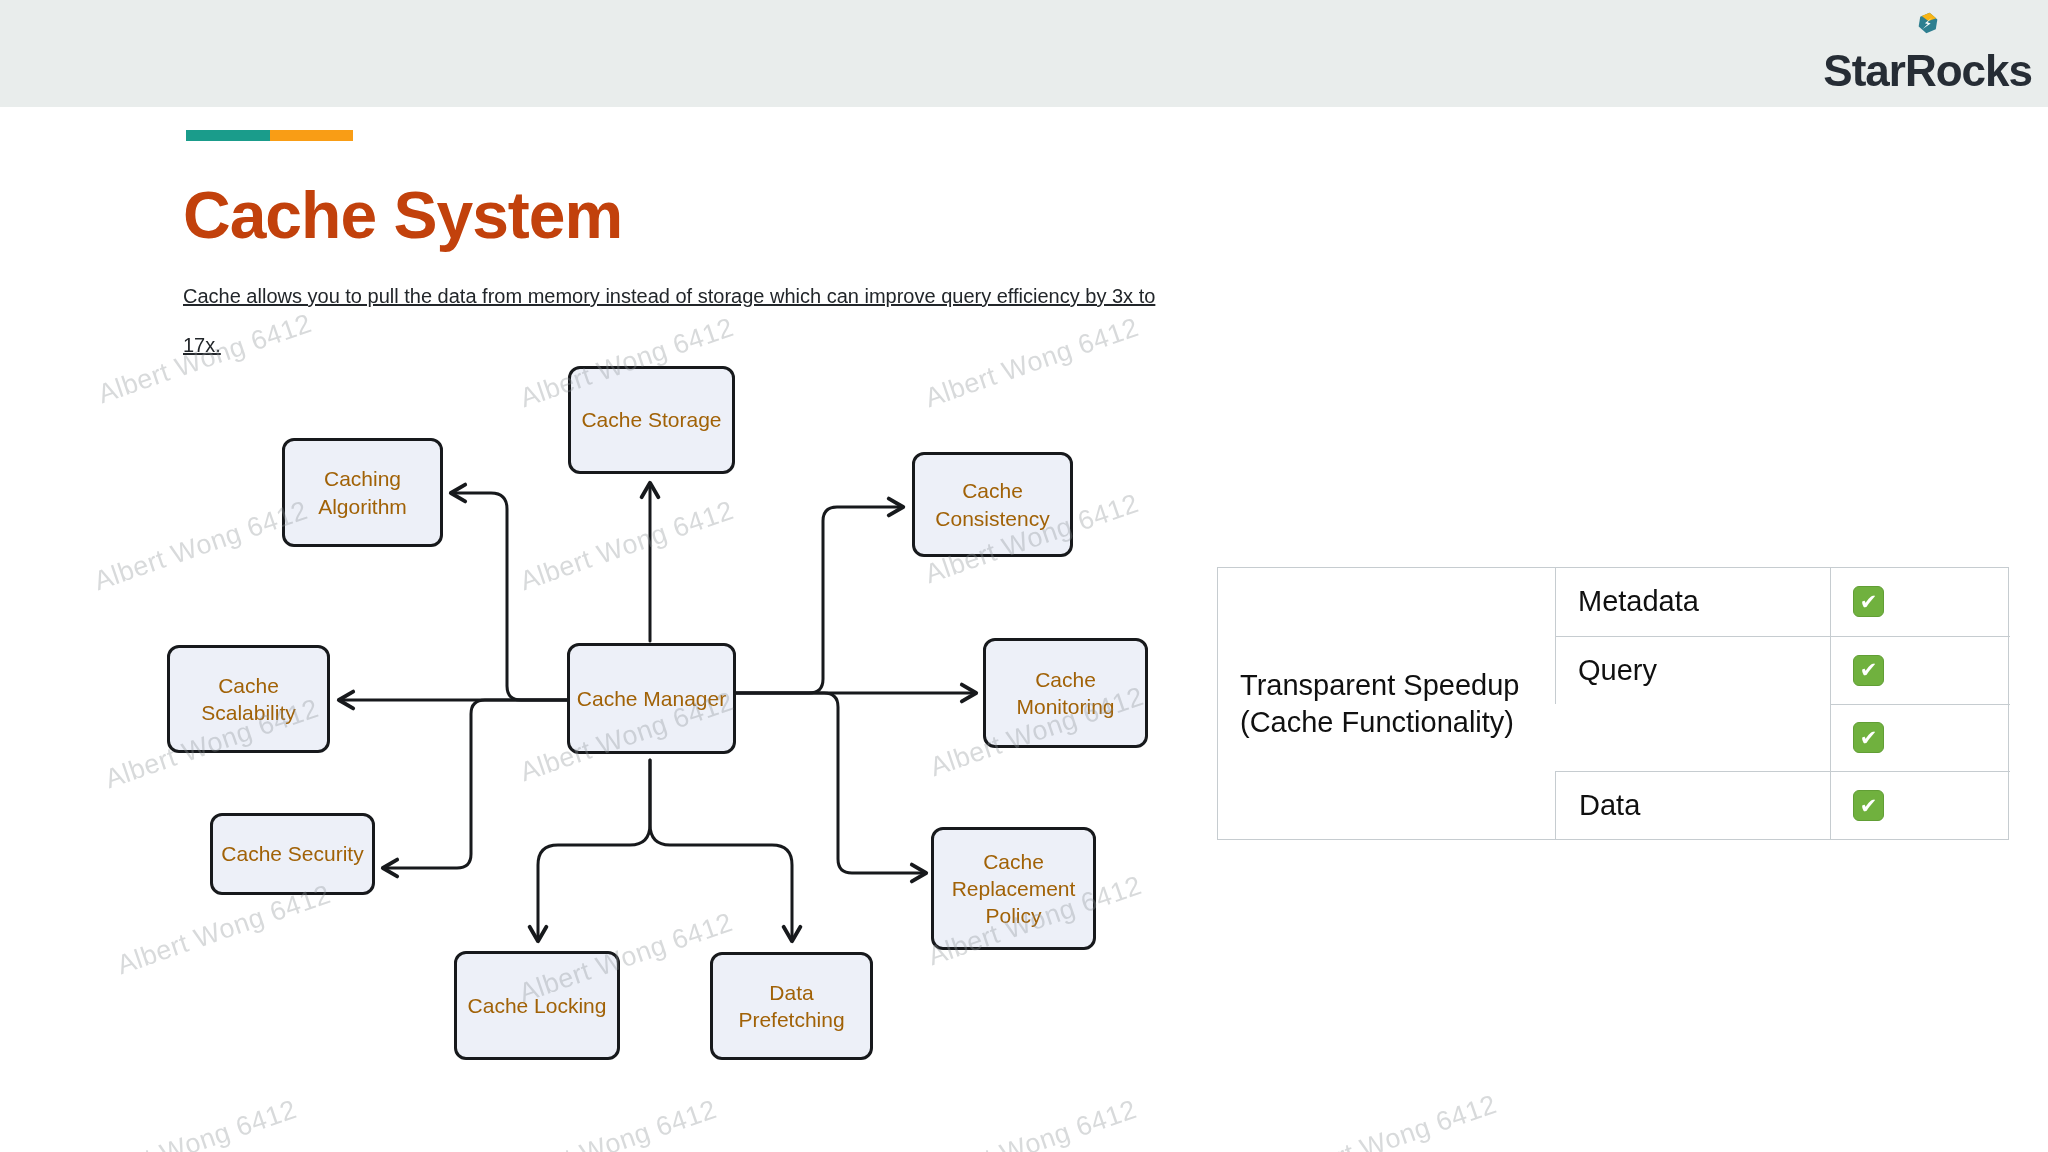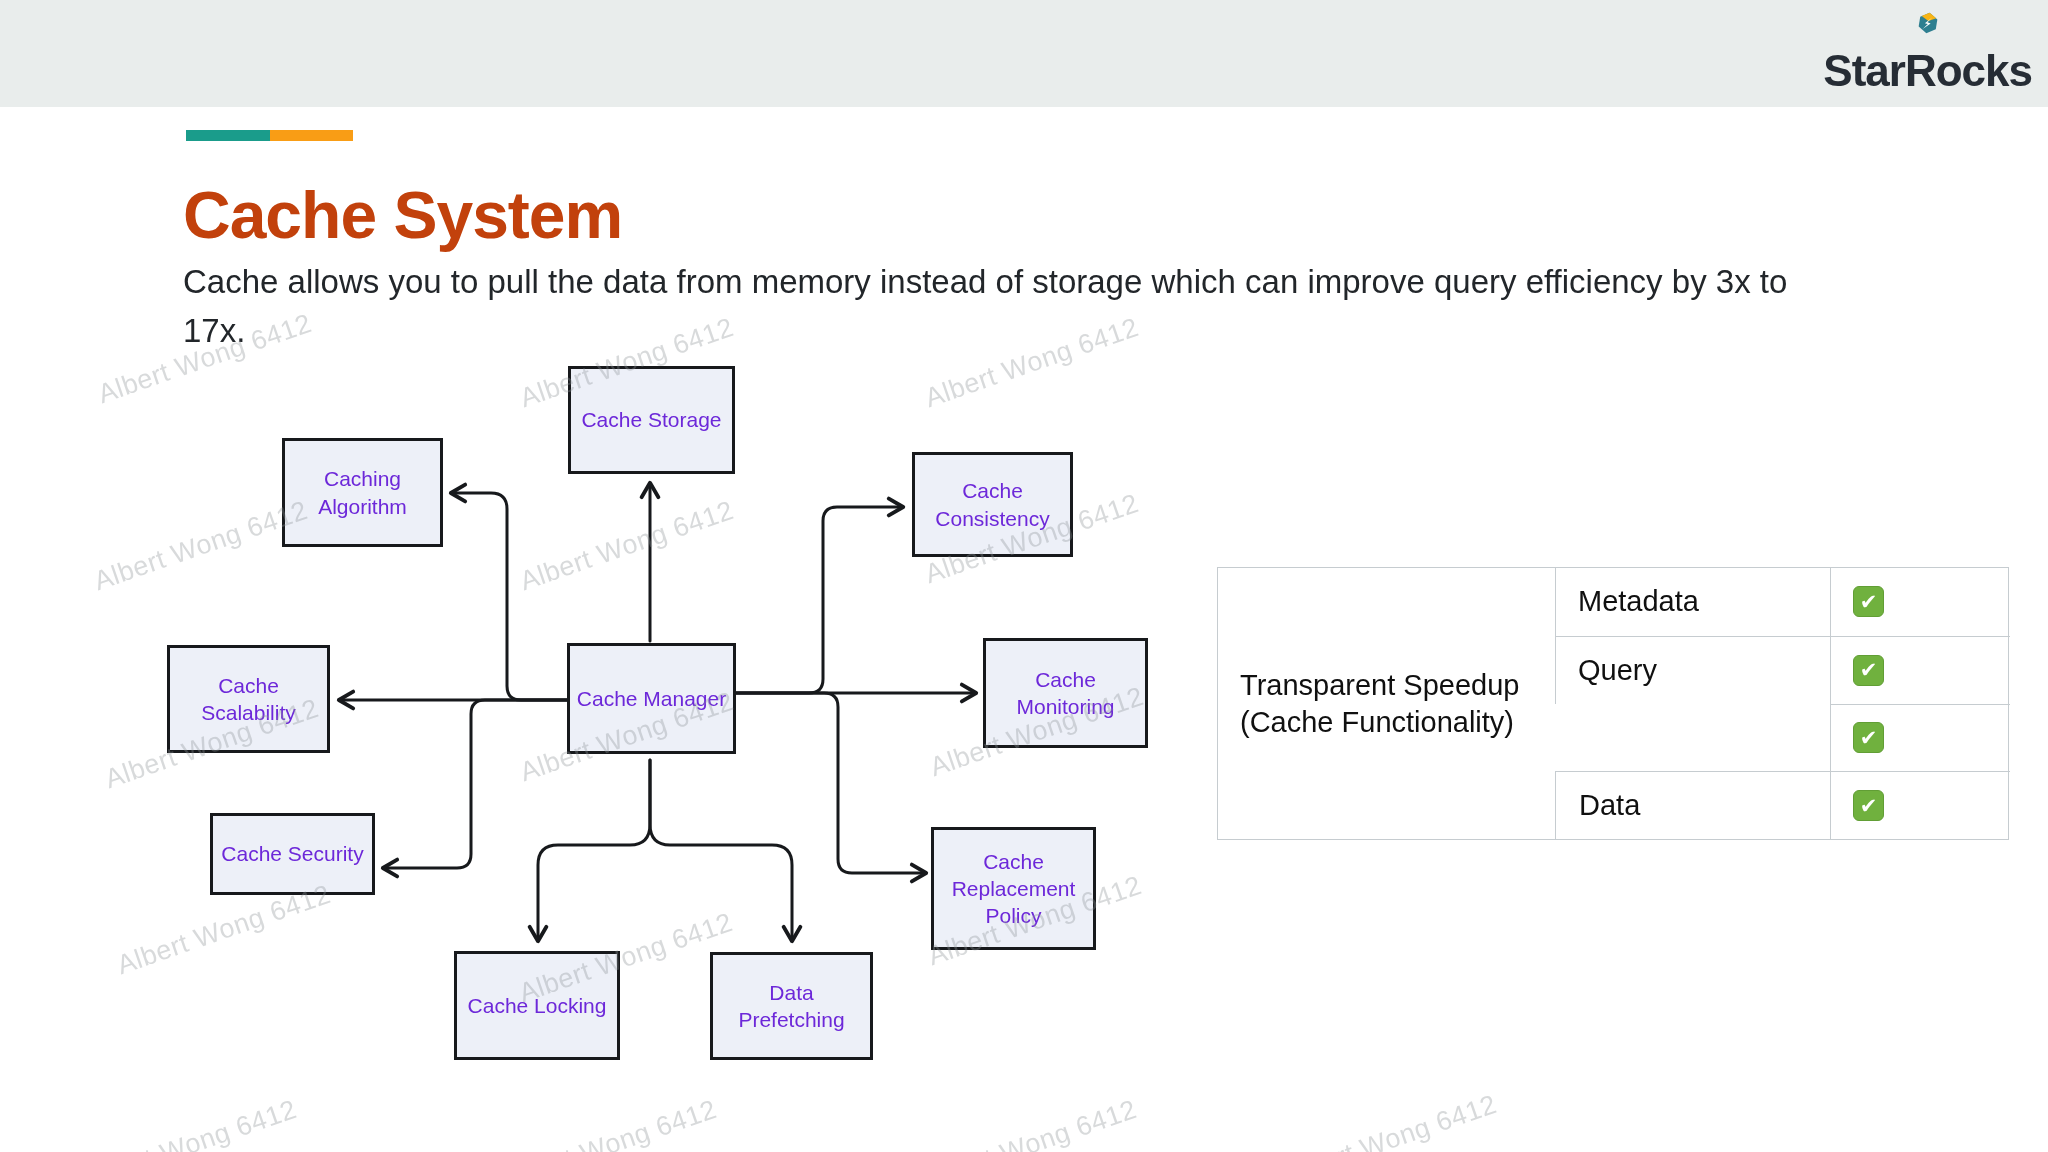--- a/index.html
+++ b/index.html
@@ -28,35 +28,35 @@
   .accent-bar { position: absolute; left: 186px; top: 130px; width: 167px; height: 11px; display: flex; }
   .accent-bar .teal   { width: 50%; height: 100%; background: #1a9c8b; }
   .accent-bar .orange { width: 50%; height: 100%; background: #f99d15; }
 
   .page-title {
     position: absolute; left: 183px; top: 178px;
     font-size: 66px; font-weight: 800; color: #c2410c; letter-spacing: -1px;
     line-height: 1.15; white-space: nowrap;
   }
   .subtitle {
-    position: absolute; left: 183px; top: 257px;
-    font-size: 33px; color: #22262a; line-height: 49px;
+    position: absolute; left: 183px; top: 272px;
+    font-size: 20px; color: #22262a; line-height: 49px; text-decoration: underline;
   }
   .subtitle div { white-space: nowrap; }
 
   
   svg.edges { position: absolute; left: 0; top: 0; width: 2048px; height: 1152px; z-index: 1; }
   .node {
     position: absolute; z-index: 2;
     background: #edf0f8;
     border: 3px solid #17191c;
-    border-radius: 0;
+    border-radius: 12px;
     display: flex; align-items: center; justify-content: center;
     text-align: center;
-    font-size: 21px; color: #6d28d9; line-height: 1.3;
+    font-size: 21px; color: #a16207; line-height: 1.3;
     padding: 4px;
   }
 
   
   .wm {
     position: absolute; z-index: 3;
     transform: translate(-50%, -50%) rotate(-19deg);
     font-size: 27px; color: #8e9498; opacity: 0.34;
     white-space: nowrap; letter-spacing: 0.5px; pointer-events: none;
   }

